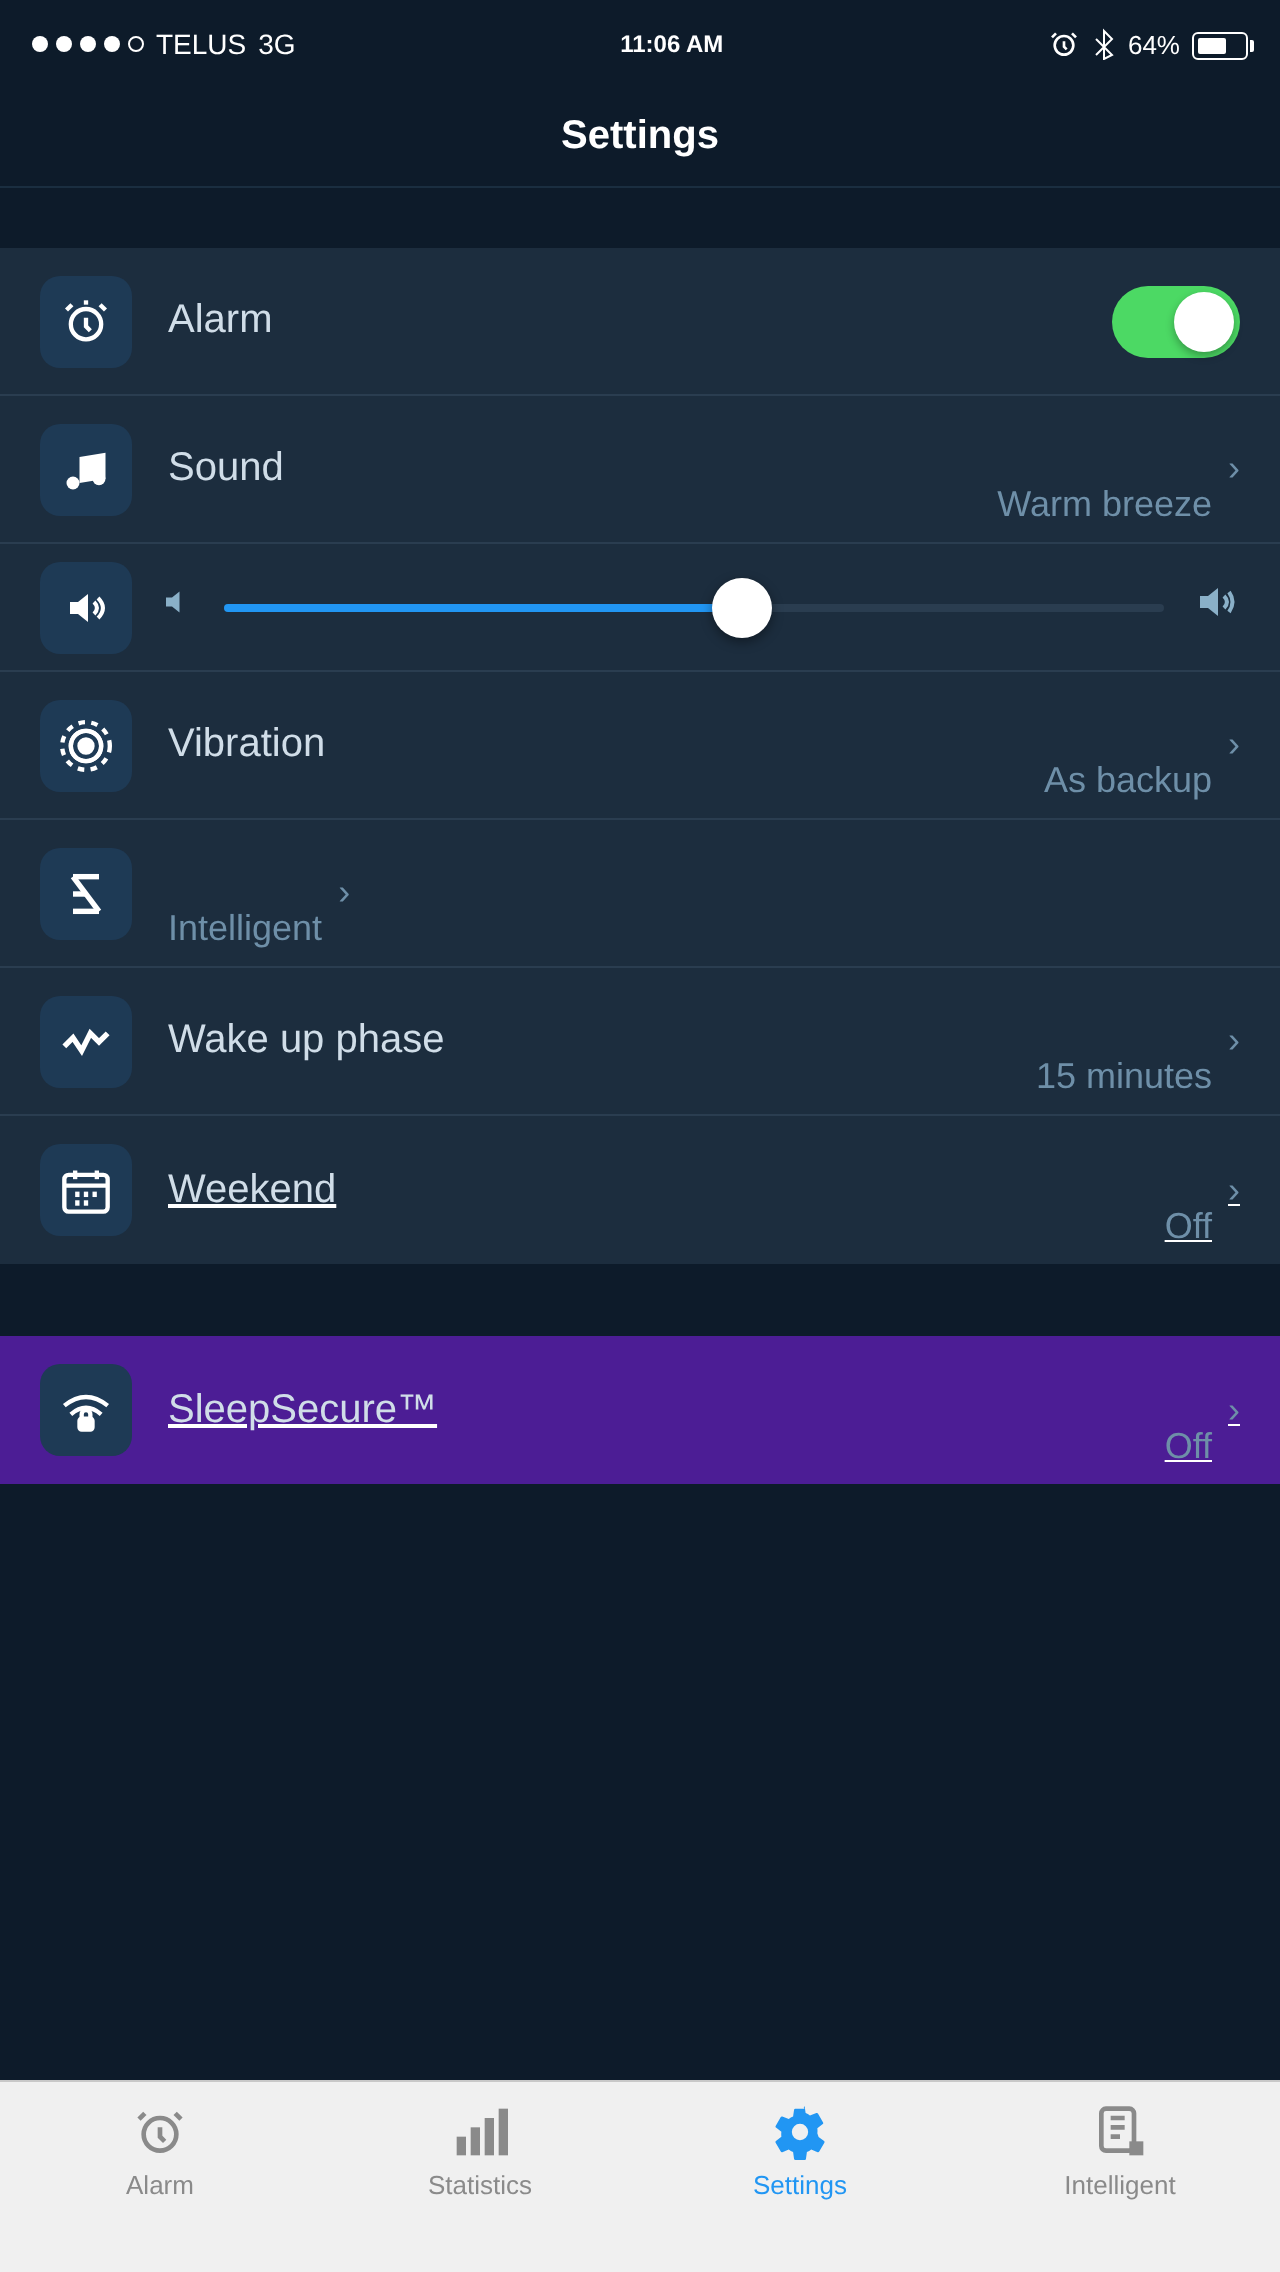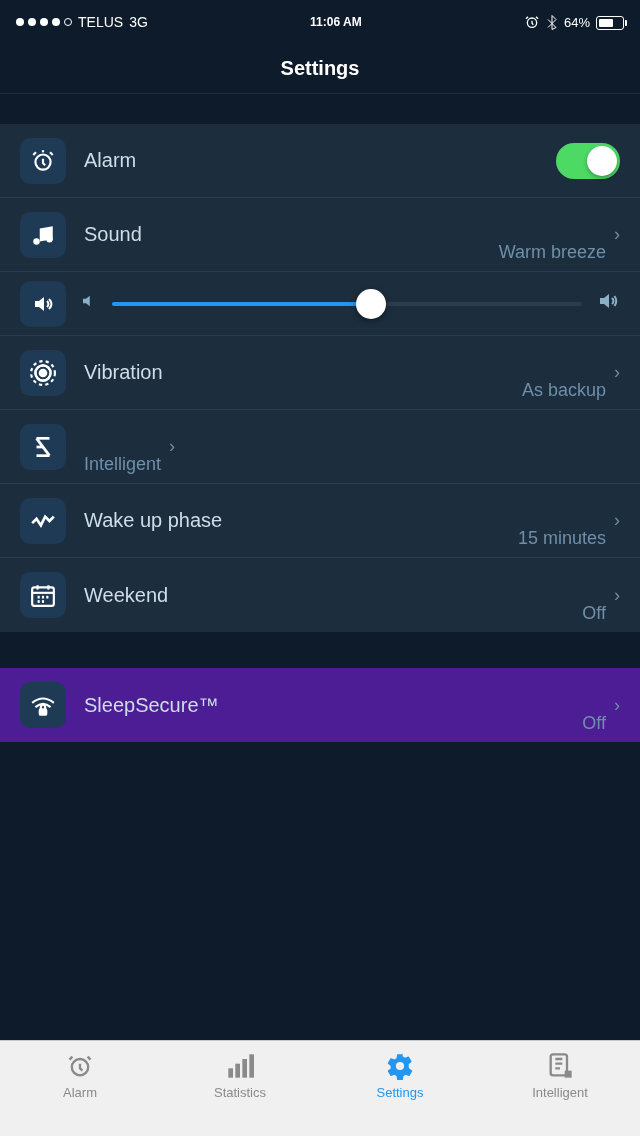--- a/index.html
+++ b/index.html
@@ -73,21 +73,21 @@
     .settings-section {
       background: #1c2d3e;
     }
     .settings-row {
       display: flex; align-items: center;
       padding: 0 20px;
       height: 74px;
       border-bottom: 1px solid #2a3d50;
       position: relative;
     }
-    .settings-row:last-child { border-bottom: none; }
+    .settings-row:last-child { border-bottom: none; text-decoration: underline; }
 
     .row-icon {
       width: 46px; height: 46px;
       background: #1e3a55;
       border-radius: 10px;
       display: flex; align-items: center; justify-content: center;
       margin-right: 18px;
       flex-shrink: 0;
     }
     .row-icon svg { width: 26px; height: 26px; }

